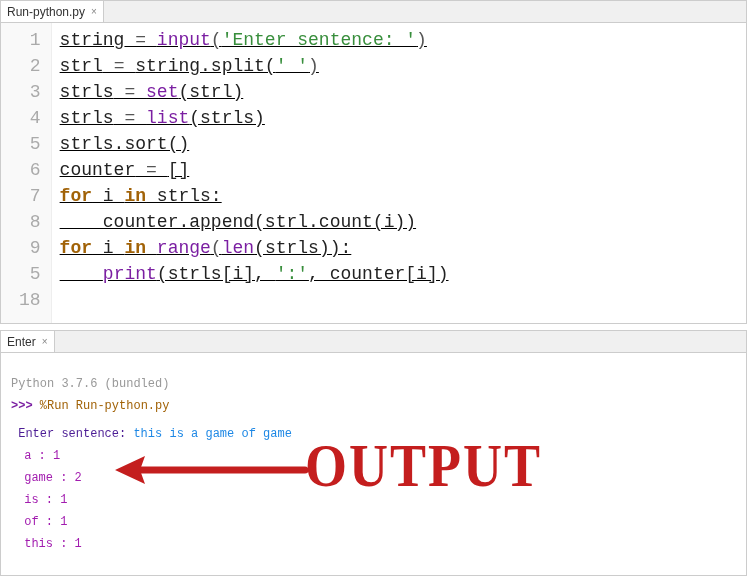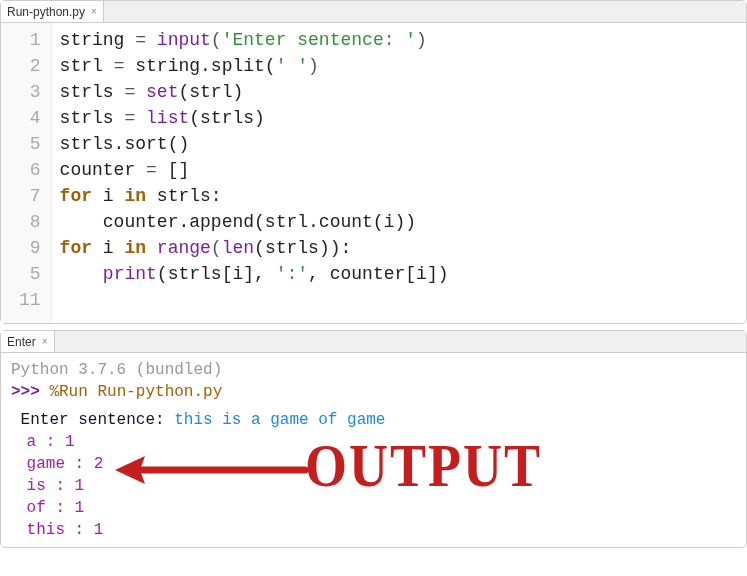--- a/index.html
+++ b/index.html
@@ -9,21 +9,21 @@
     }
     body {
       font-family: 'Consolas', 'Monaco', 'Courier New', monospace;
       background: #fff;
       width: 747px;
       height: 576px;
       overflow: hidden;
     }
     .panel {
       border: 1px solid #ccc;
-      border-radius: 5px;
+      border-radius: 0;
       background: #fff;
       margin-bottom: 6px;
     }
     .tab-bar {
       background: #f0f0f0;
       border-bottom: 1px solid #ccc;
       display: flex;
       height: 22px;
       align-items: stretch;
     }
@@ -62,31 +62,32 @@
     .gutter div {
       height: 26px;
     }
     .code {
       padding: 4px 8px;
       white-space: pre;
       flex: 1;
     }
     .code-line {
       height: 26px;
+      text-decoration: underline;
     }
     .kw { color: #a16207; font-weight: bold; }
     .builtin { color: #7b1fa2; }
     .str { color: #388e3c; }
     .punct { color: #555; }
     .nm { color: #222; }
 
     .shell {
-      font-size: 16px;
+      font-size: 12px;
       line-height: 22px;
-      padding: 6px 10px;
+      padding: 20px 10px;
       white-space: pre;
       font-family: 'Consolas', 'Monaco', 'Courier New', monospace;
       position: relative;
     }
     .shell-header {
       color: #999;
     }
     .shell-prompt {
       color: #7b1fa2;
       font-weight: bold;
@@ -96,21 +97,21 @@
     }
     .shell-out {
       color: #a21caf;
       margin-left: 6px;
     }
     .shell-input {
       color: #1e88e5;
       text-align: right;
     }
     .shell-prompt-text {
-      color: #0f172a;
+      color: #4c1d95;
     }
     .annotation-text {
       position: absolute;
       top: 434px;
       left: 305px;
       font-family: 'Comic Sans MS', cursive;
       font-size: 54px;
       font-weight: bold;
       color: #c41e1e;
       letter-spacing: 2px;
@@ -139,21 +140,21 @@
         <div>1</div>
         <div>2</div>
         <div>3</div>
         <div>4</div>
         <div>5</div>
         <div>6</div>
         <div>7</div>
         <div>8</div>
         <div>9</div>
         <div>5</div>
-        <div>11</div>
+        <div>18</div>
       </div>
     <div class="code" id="code"><div class="code-line"><span class="nm">string</span><span class="punct"> = </span><span class="builtin">input</span><span class="punct">(</span><span class="str">'Enter sentence: '</span><span class="punct">)</span></div><div class="code-line"><span class="nm">strl</span><span class="punct"> = </span><span class="nm">string.split(</span><span class="str">' '</span><span class="punct">)</span></div><div class="code-line"><span class="nm">strls</span><span class="punct"> = </span><span class="builtin">set</span><span class="nm">(strl)</span></div><div class="code-line"><span class="nm">strls</span><span class="punct"> = </span><span class="builtin">list</span><span class="nm">(strls)</span></div><div class="code-line"><span class="nm">strls.sort()</span></div><div class="code-line"><span class="nm">counter</span><span class="punct"> = </span><span class="nm">[]</span></div><div class="code-line"><span class="kw">for</span><span class="nm"> i </span><span class="kw">in</span><span class="nm"> strls:</span></div><div class="code-line"><span class="nm">    counter.append(strl.count(i))</span></div><div class="code-line"><span class="kw">for</span><span class="nm"> i </span><span class="kw">in</span><span class="nm"> </span><span class="builtin">range</span><span class="punct">(</span><span class="builtin">len</span><span class="nm">(strls)):</span></div><div class="code-line"><span class="nm">    </span><span class="builtin">print</span><span class="nm">(strls[i], </span><span class="str">':'</span><span class="nm">, counter[i])</span></div><div class="code-line"></div></div>
   </div>
 </div>
 
 <div class="panel">
   <div class="tab-bar">
     <div class="tab">
       <span>Enter</span>
       <span class="tab-close">×</span>

